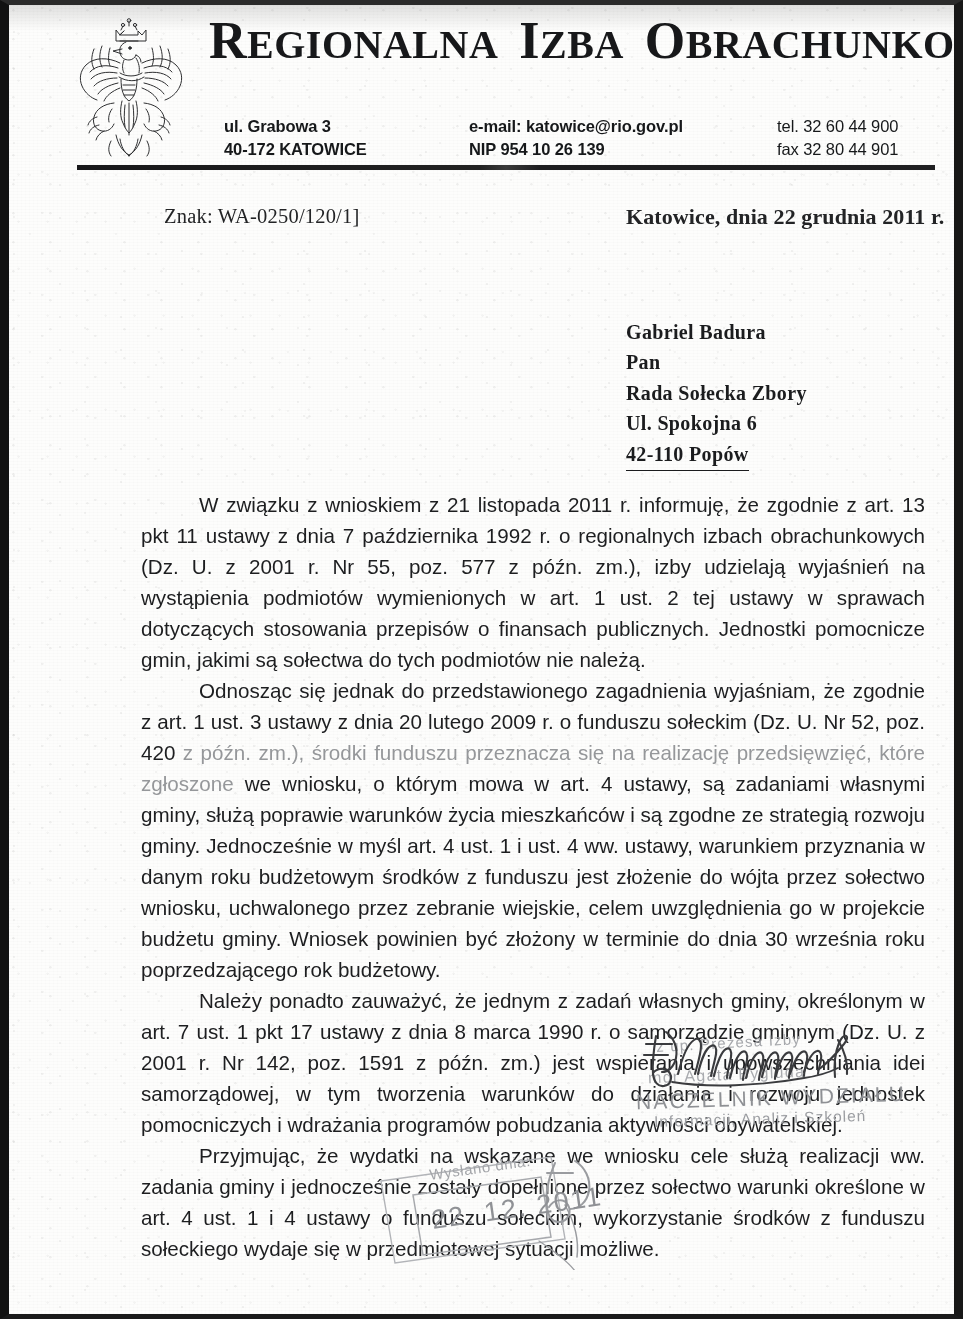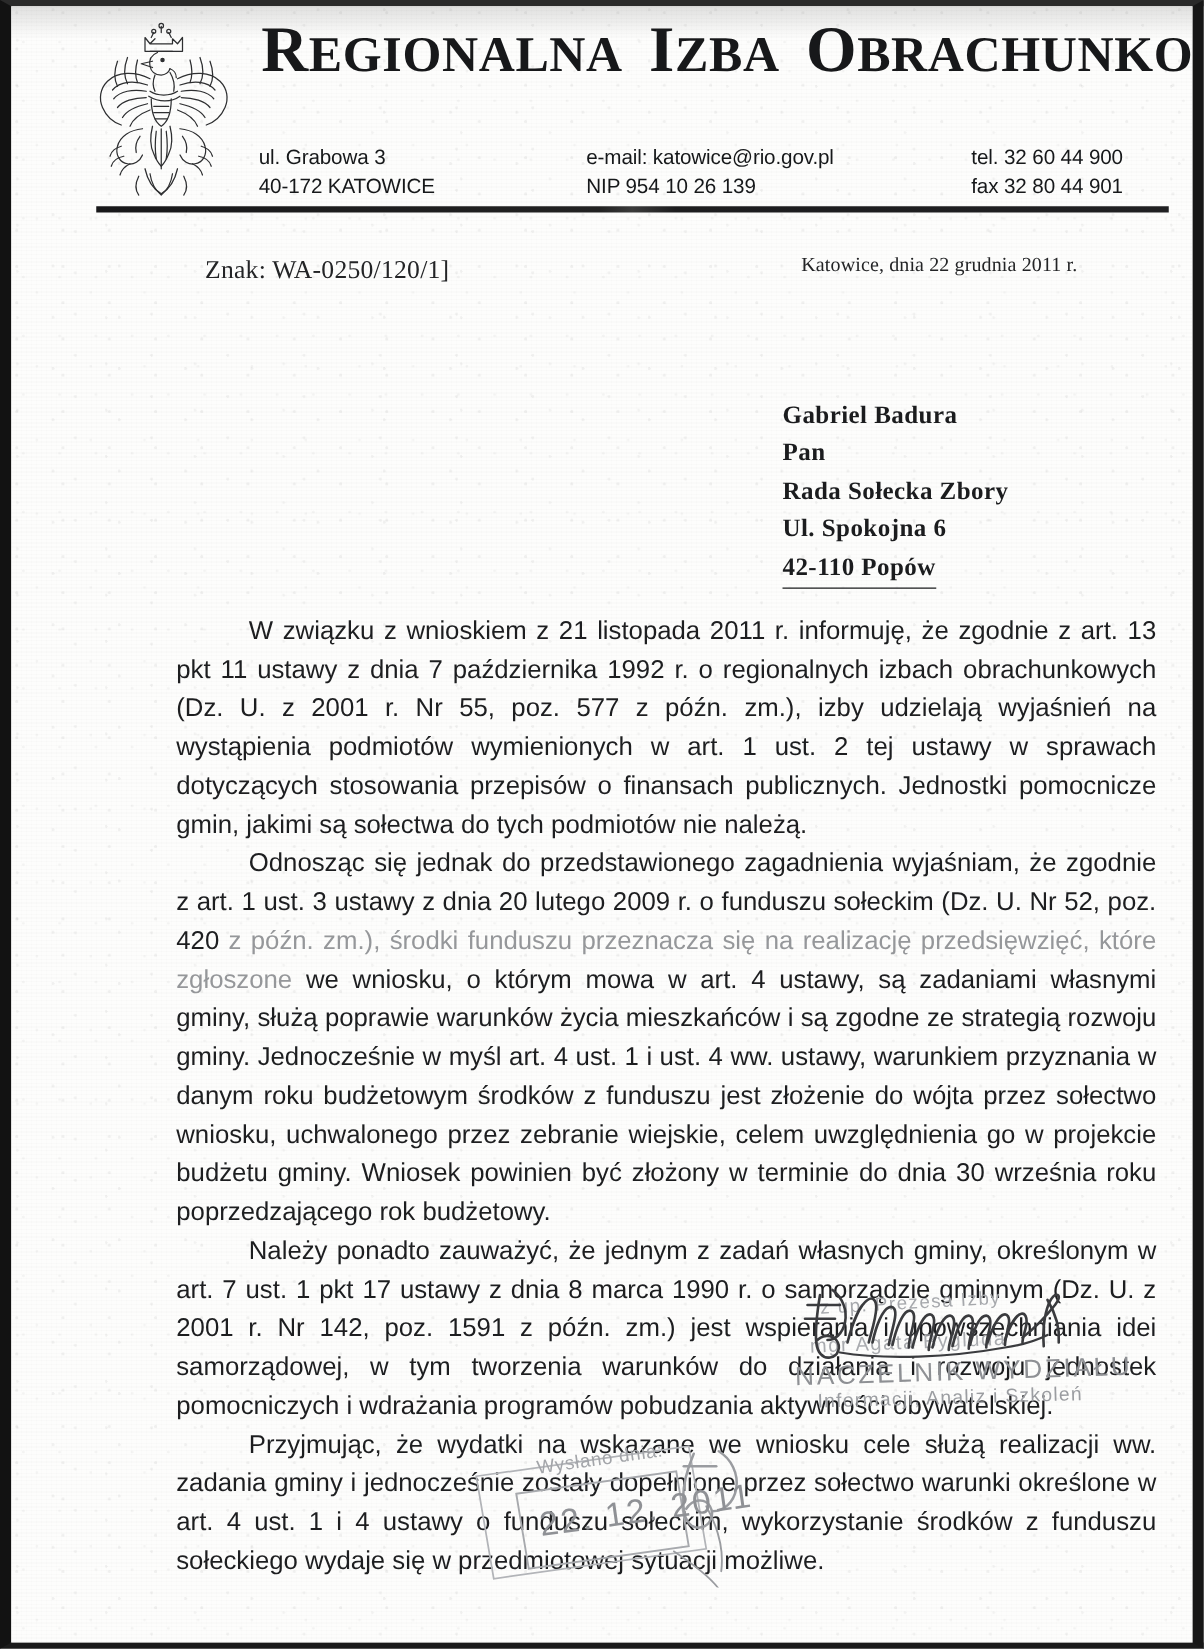--- a/index.html
+++ b/index.html
@@ -98,43 +98,44 @@
   }
 
   .contact-col {
     position: absolute;
     font-family: "Liberation Sans", "DejaVu Sans", sans-serif;
     font-size: 16.5px;
     color: #16181a;
     line-height: 1.42;
     letter-spacing: -.1px;
   }
-  #contact-address { left: 198px; top: 110px; }
-  #contact-email   { left: 460px; top: 110px; }
+  #contact-address { left: 215px; top: 110px; font-weight: bold; }
+  #contact-email   { left: 460px; top: 110px; font-weight: bold; }
   #contact-phone   { left: 768px; top: 110px; text-align: right; }
 
   #header-rule {
     position: absolute;
     left: 68px; top: 160px;
     width: 858px; height: 5px;
     background: linear-gradient(to right,#18181a 0%,#222 47%,#3a3a3a 50%,#1d1d1f 54%,#202022 100%);
   }
 
   
   #znak {
     left: 155px; top: 200px;
     font-size: 20.5px;
     color: #232426;
     letter-spacing: .2px;
   }
   #date-line {
-    left: 632px; top: 199px;
-    font-size: 16px;
+    left: 617px; top: 199px;
+    font-size: 22px;
     color: #232426;
     letter-spacing: .1px;
+    font-weight: bold;
   }
 
   
   #addressee {
     left: 617px; top: 312px;
     font-weight: 700;
     font-size: 20px;
     line-height: 1.52;
     color: #1b1c1e;
     letter-spacing: .35px;

